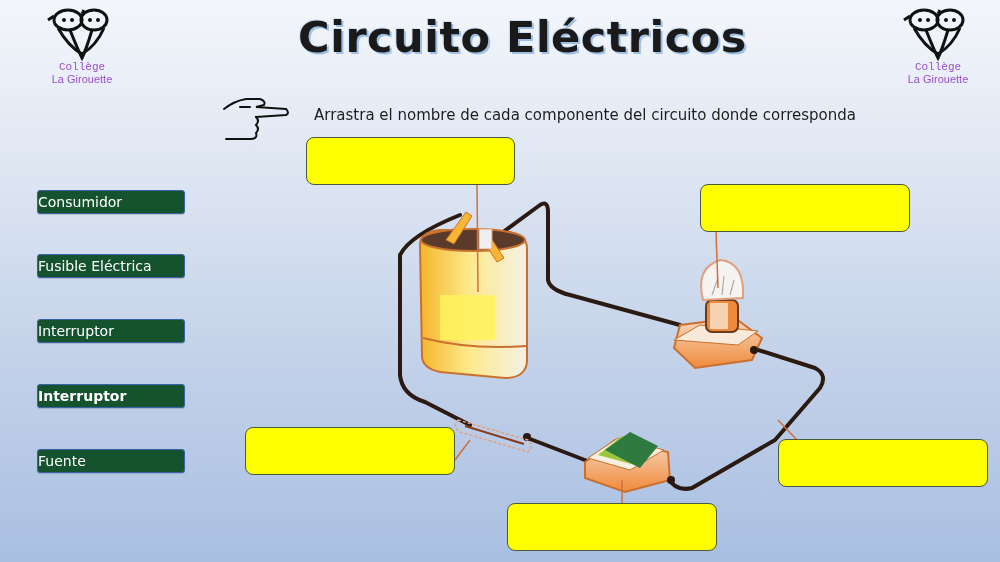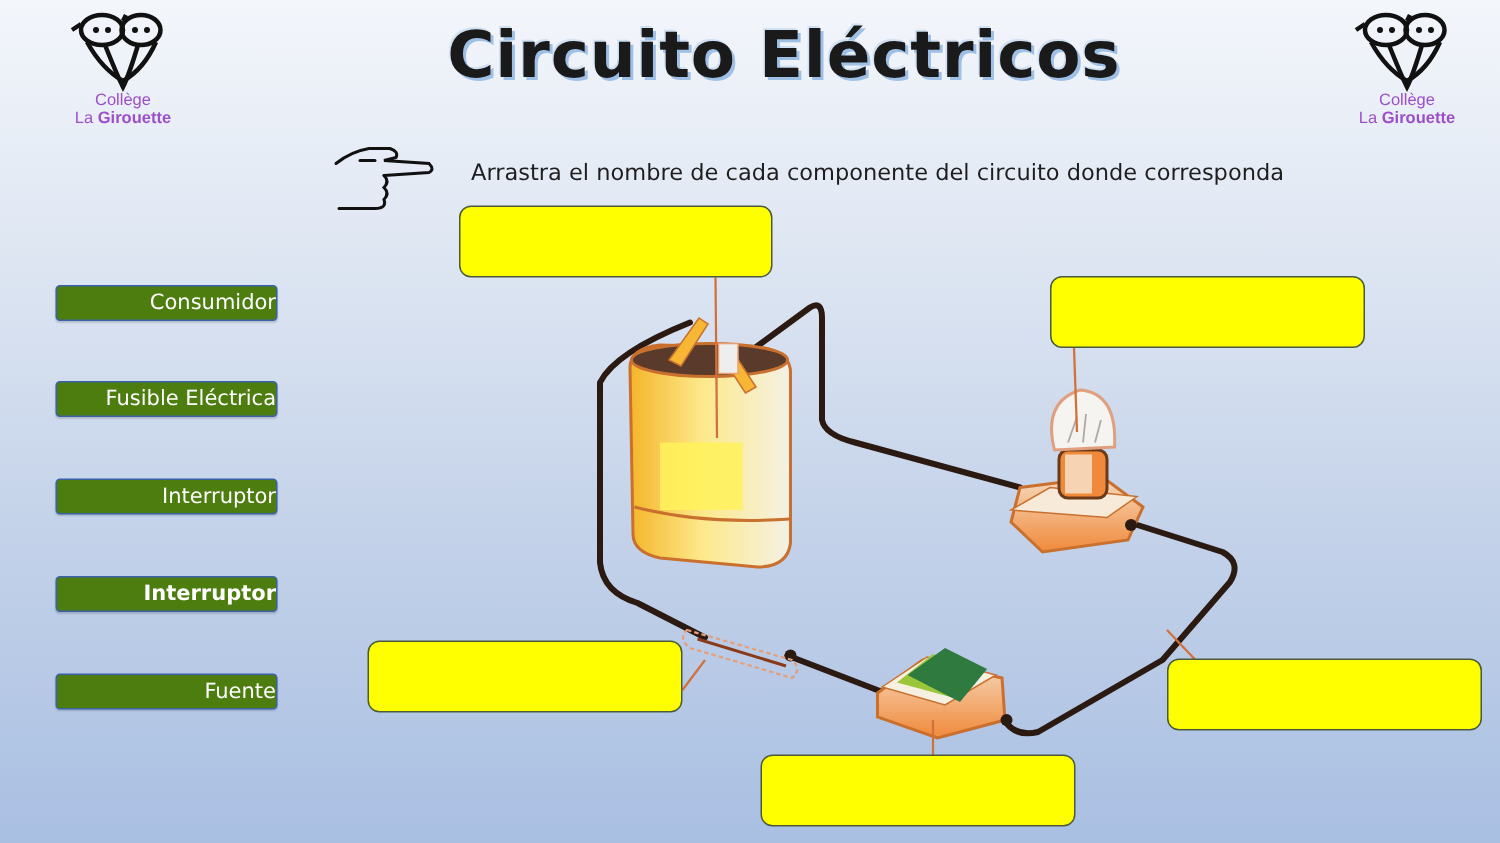--- a/index.html
+++ b/index.html
@@ -3,40 +3,40 @@
 <meta charset="utf-8">
 <style>
   html, body { margin:0; padding:0; }
   body {
     width:1000px; height:562px; position:relative; overflow:hidden;
     background: linear-gradient(180deg, #f3f6fb 0%, #e2e9f4 25%, #c6d4ea 60%, #a9bfe2 100%);
     font-family: "DejaVu Sans", "Liberation Sans", sans-serif;
   }
   .logo { position:absolute; top:6px; width:120px; height:85px; text-align:center; }
   .logo svg { display:block; margin:0 auto; }
-  .logo .l1 { font-family:Liberation Sans, sans-serif; color:#9b4fc9; font-size:11px; line-height:11px; }
+  .logo .l1 { font-family:Liberation Mono, monospace; color:#9b4fc9; font-size:11px; line-height:11px; }
   .logo .l2 { font-family:"Liberation Sans", sans-serif; color:#9b4fc9; font-size:11px; line-height:12px; }
-  .logo .l2 b { font-weight:bold; }
+  .logo .l2 b { font-weight:normal; }
   #logo-left { left:22px; }
   #logo-right { left:878px; }
   .title {
     position:absolute; left:0; width:1045px; top:12px; text-align:center;
     font-family:"DejaVu Sans", sans-serif; font-weight:bold; font-size:43px; color:#1a1a1a;
     text-shadow: 2px 2px 0 #9fc0e6, -1px -1px 0 #cfe0f3;
     letter-spacing:0.5px;
   }
   .hand { position:absolute; left:220px; top:95px; }
   .instruction {
     position:absolute; left:314px; top:106px; font-size:15px; color:#1e1e1e;
     font-family:"DejaVu Sans", sans-serif;
   }
   .label-btn {
     position:absolute; left:37px; width:146px; height:22px;
-    background:#4d7c0f; border:1px solid #3a62a8; border-radius:3px;
-    color:#fff; font-size:14px; text-align:right; line-height:22px;
+    background:#14532d; border:1px solid #3a62a8; border-radius:3px;
+    color:#fff; font-size:14px; text-align:left; line-height:22px;
     font-family:"DejaVu Sans", sans-serif; cursor:grab;
     box-shadow: 0 1px 1px rgba(0,0,0,0.15);
   }
   .drop {
     position:absolute; background:#ffff00; border:1px solid #4a5a3c;
     border-radius:8px; box-sizing:border-box;
   }
   svg.circuit { position:absolute; left:0; top:0; }
 </style>
 </head>

